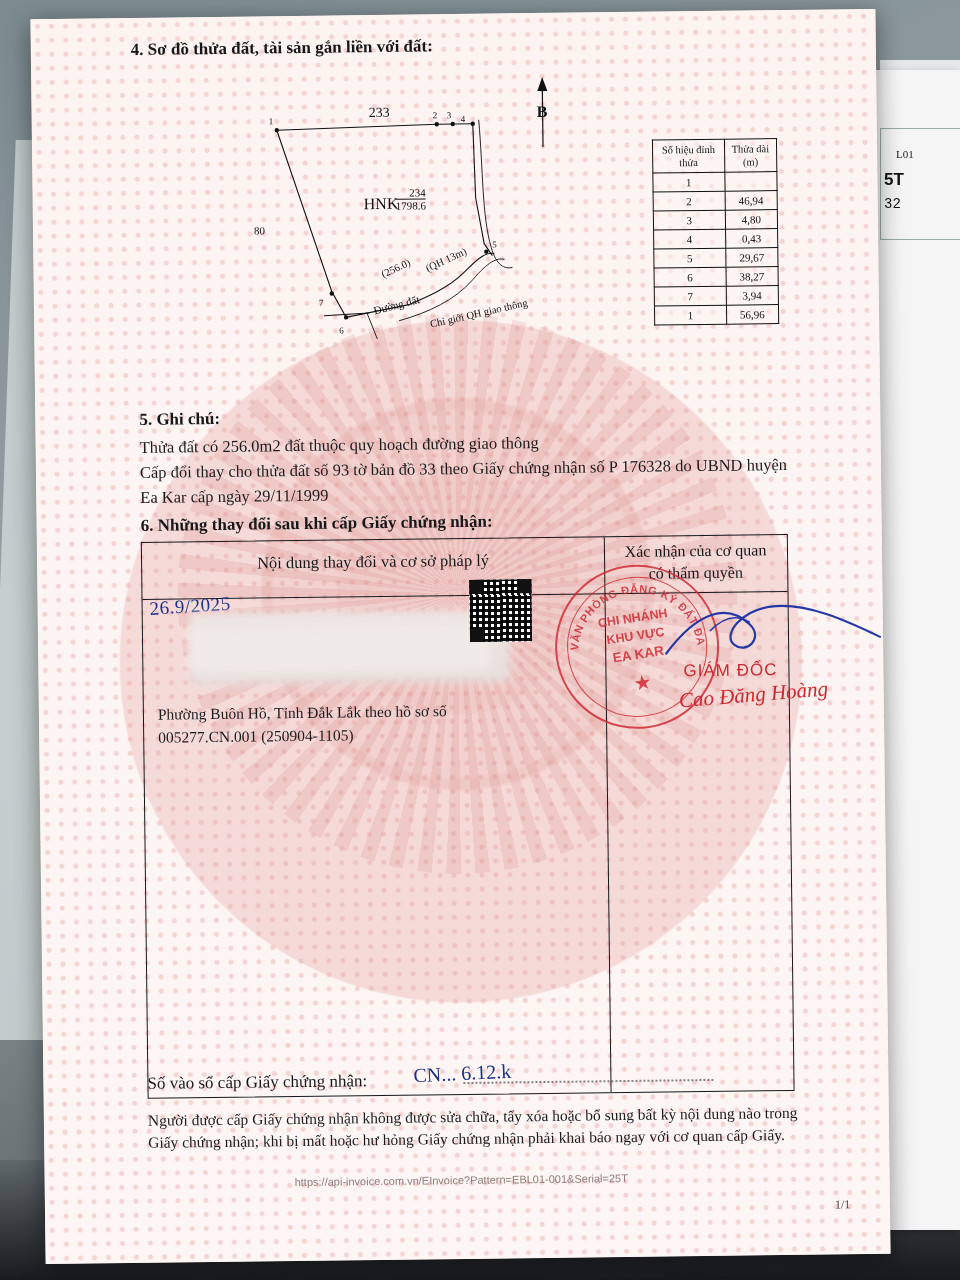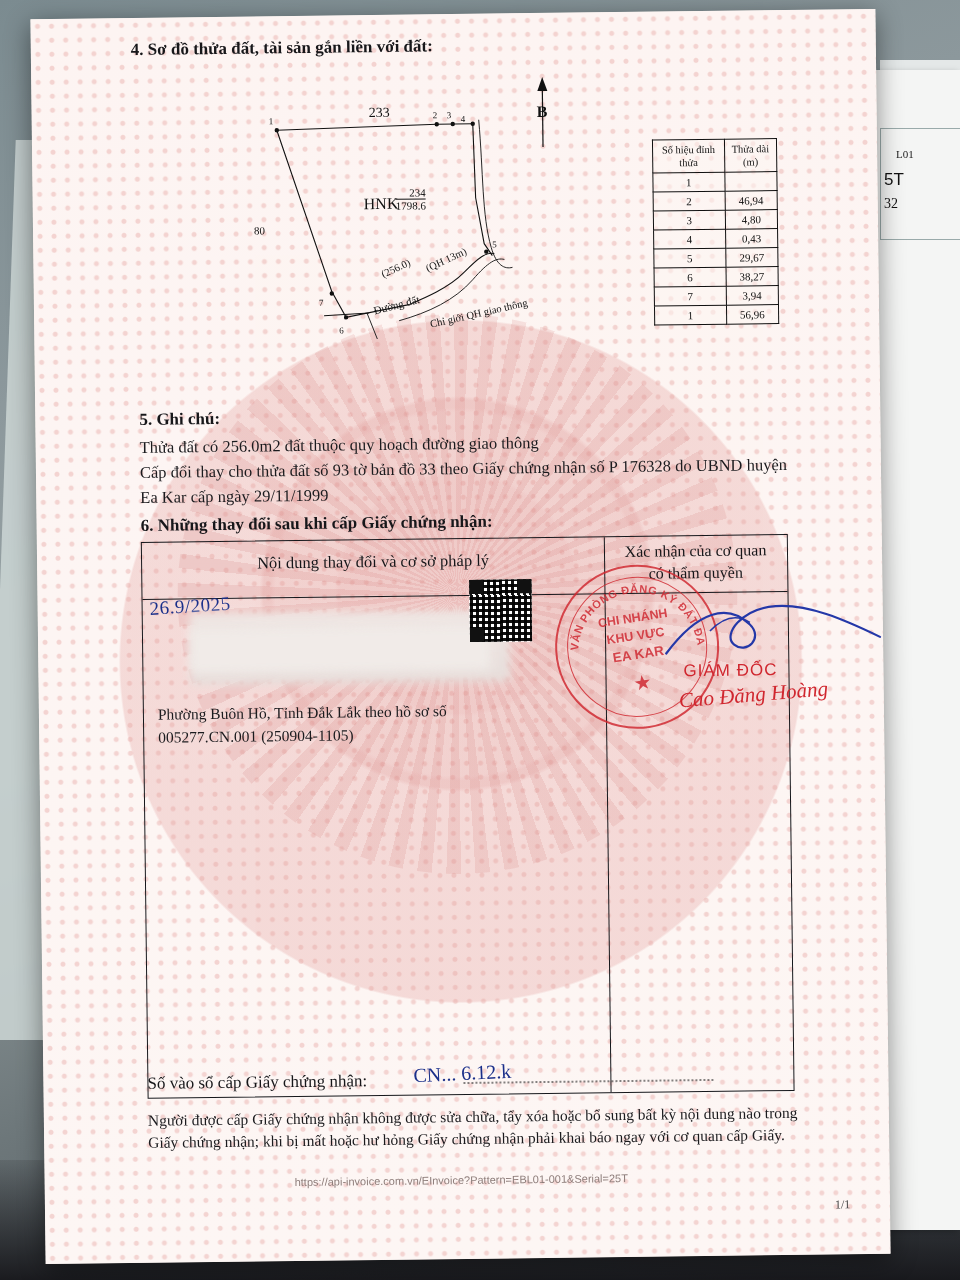--- a/index.html
+++ b/index.html
@@ -13,22 +13,22 @@
   .bg-dark-bottom{position:absolute;left:0;bottom:0;width:960px;height:120px;background:linear-gradient(180deg,rgba(30,30,34,.15),rgba(20,20,24,.92));}
   .bg-blue-right{position:absolute;right:0;top:820px;width:160px;height:300px;background:#4a5d86;opacity:.85;border-radius:18px 0 0 30px;}
   .bg-blue-right2{position:absolute;right:0;top:1010px;width:200px;height:180px;background:#394a6e;opacity:.8;}
   .bg-paper-left{position:absolute;left:0;top:140px;width:70px;height:900px;background:#c9d3d2;transform:skewX(-2deg);opacity:.9;}
   .bg-paper-right{position:absolute;left:880px;top:60px;width:80px;height:1150px;background:#e9ecec;opacity:.95;}
 
   
   .side-doc{position:absolute;left:820px;top:70px;width:140px;height:1160px;background:#f4f5f4;box-shadow:-2px 2px 6px rgba(0,0,0,.25);}
   .side-doc .sd-box{position:absolute;left:60px;top:58px;width:120px;height:110px;border:1px solid #9aa;}
   .side-doc .sd-l1{position:absolute;left:76px;top:78px;font-size:11px;color:#222;font-family:Liberation Serif, serif;}
-  .side-doc .sd-l2{position:absolute;left:64px;top:100px;font-size:17px;font-weight:normal;color:#111;font-family:"Liberation Sans",sans-serif;}
-  .side-doc .sd-l3{position:absolute;left:64px;top:126px;font-size:14px;color:#111;font-family:Liberation Serif, serif;}
+  .side-doc .sd-l2{position:absolute;left:64px;top:100px;font-size:17px;font-weight:bold;color:#111;font-family:"Liberation Sans",sans-serif;}
+  .side-doc .sd-l3{position:absolute;left:64px;top:126px;font-size:14px;color:#111;font-family:Liberation Mono, monospace;}
 
   
   .page{
     position:absolute;left:38px;top:14px;width:845px;height:1245px;
     background:#fdf6f3;
     transform:rotate(-0.7deg);
     box-shadow:0 6px 26px rgba(0,0,0,.45);
     overflow:hidden;
   }
   .page::before{ 

